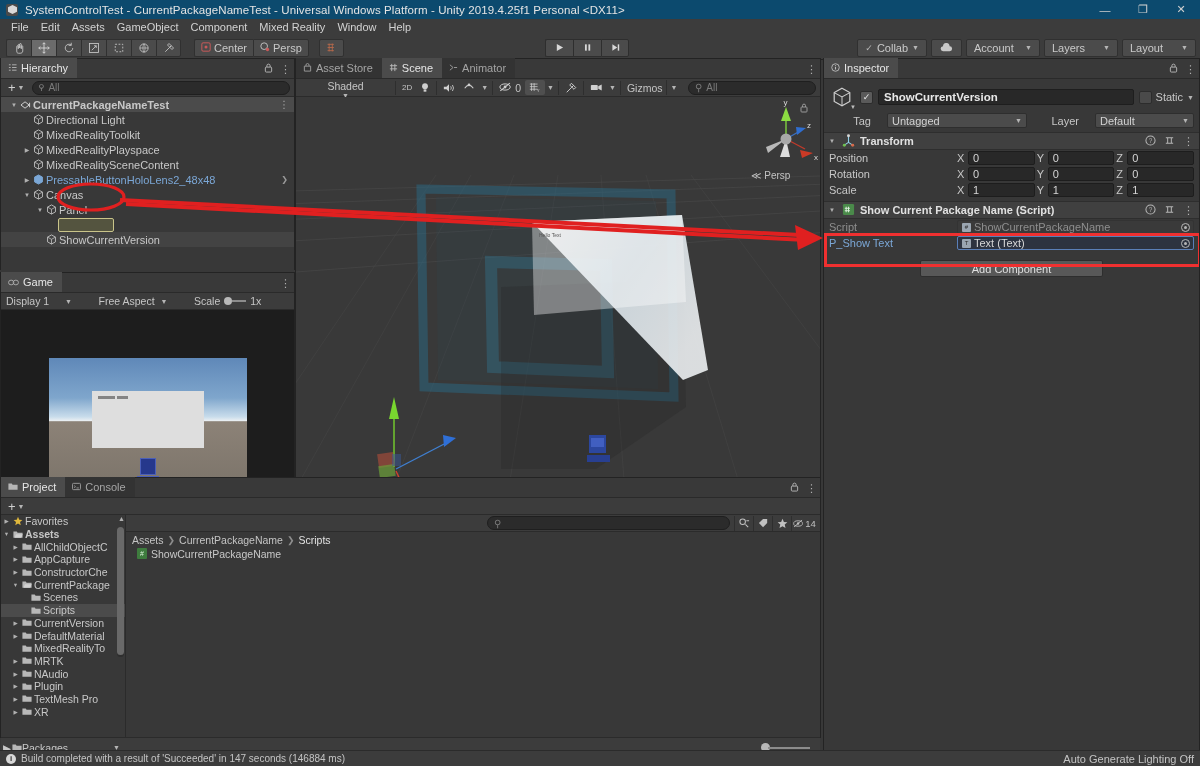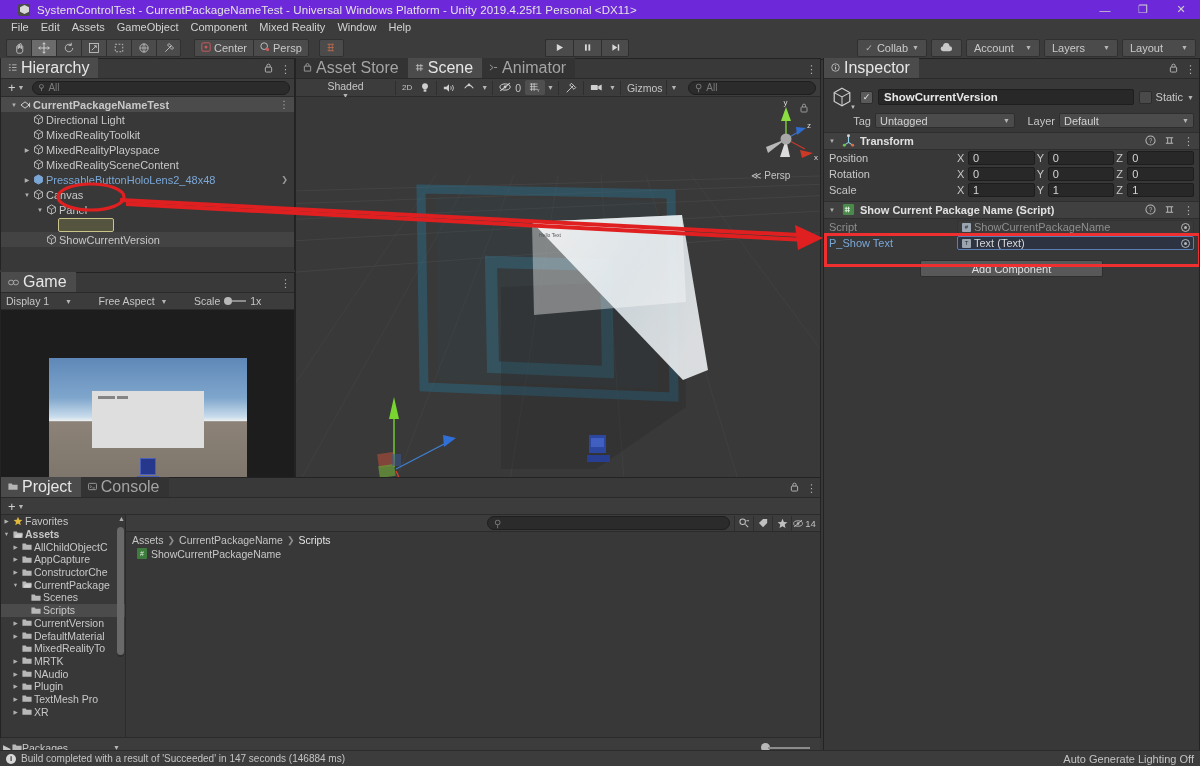--- a/index.html
+++ b/index.html
@@ -10,21 +10,21 @@
     font-size: 11px;
     color: #c4c4c4;
     overflow: hidden;
     -webkit-font-smoothing: antialiased;
   }
   #app { position: relative; width: 1200px; height: 766px; }
 
   
   .titlebar {
     position: absolute; left:0; top:0; width:1200px; height:19px;
-    background: #6d28d9; display:flex; align-items:center;padding-left:12px;
+    background: #0c4a6e; display:flex; align-items:center;
   }
   .titlebar .tb-icon {
     width: 12px; height: 12px; margin-left: 6px; margin-right: 7px;
     background: #4a4a4a; border-radius: 2px;
     display:flex; align-items:center; justify-content:center;
     font-size:8px; color:#ddd;
   }
   .titlebar .tb-title { font-size: 11.5px; color: #e4e4e4; letter-spacing: 0.1px; }
   .winbtns { position:absolute; right:0; top:0; height:19px; display:flex; }
   .winbtn {
@@ -81,21 +81,21 @@
   .collab-check { color:#b8b8b8; font-size:9px; }
 
   
   .panel { position:absolute; background:#383838; border:1px solid #232323; }
   .panel-tabs {
     height:20px; background:#393939; display:flex; align-items:flex-end;
     position:relative; border-bottom:1px solid #2a2a2a;
   }
   .ptab {
     height:20px; padding:0 9px 0 7px; display:flex; align-items:center; gap:4px;
-    font-size:16px; color:#a4a4a4; background:#333333;
+    font-size:11px; color:#a4a4a4; background:#333333;
   }
   .ptab.active { background:#4b4b4b; color:#e6e6e6; }
   .ptab .ticon { font-size:10px; opacity:.85; }
   .tabs-right {
     position:absolute; right:3px; top:0; height:20px; display:flex; align-items:center; gap:7px;
     color:#b0b0b0; font-size:11px;
   }
   .kebab { letter-spacing:0; font-size:11px; line-height:8px; }
 
   
@@ -196,21 +196,21 @@
   .chk {
     width:13px; height:13px; background:#5a5a5a; border:1px solid #2c2c2c; border-radius:2px;
     display:flex; align-items:center; justify-content:center; font-size:9px; color:#e8e8e8;
   }
   .chk.empty { background:#4a4a4a; }
   .name-field {
     flex:1; height:16px; background:#282828; border:1px solid #1e1e1e; border-radius:2px;
     display:flex; align-items:center; padding:0 5px; font-size:11.5px; color:#e8e8e8; font-weight:bold;
   }
   .static-wrap { display:flex; align-items:center; gap:4px; font-size:11px; color:#c7c7c7; }
-  .insp-row2 { display:flex; align-items:center; padding:0 5px 4px 5px; gap:4px; }
+  .insp-row2 { display:flex; align-items:center; padding:0 5px 4px 5px; gap:16px; }
   .lblsm { font-size:11px; color:#c7c7c7; }
   .dd {
     height:15px; background:#4b4b4b; border:1px solid #2e2e2e; border-radius:2px;
     display:flex; align-items:center; justify-content:space-between;
     padding:0 4px; font-size:11px; color:#d2d2d2;
   }
   .comp-header {
     height:18px; background:#404040; display:flex; align-items:center; gap:5px;
     padding:0 5px; border-top:1px solid #2e2e2e; border-bottom:1px solid #2e2e2e;
     position:relative;

